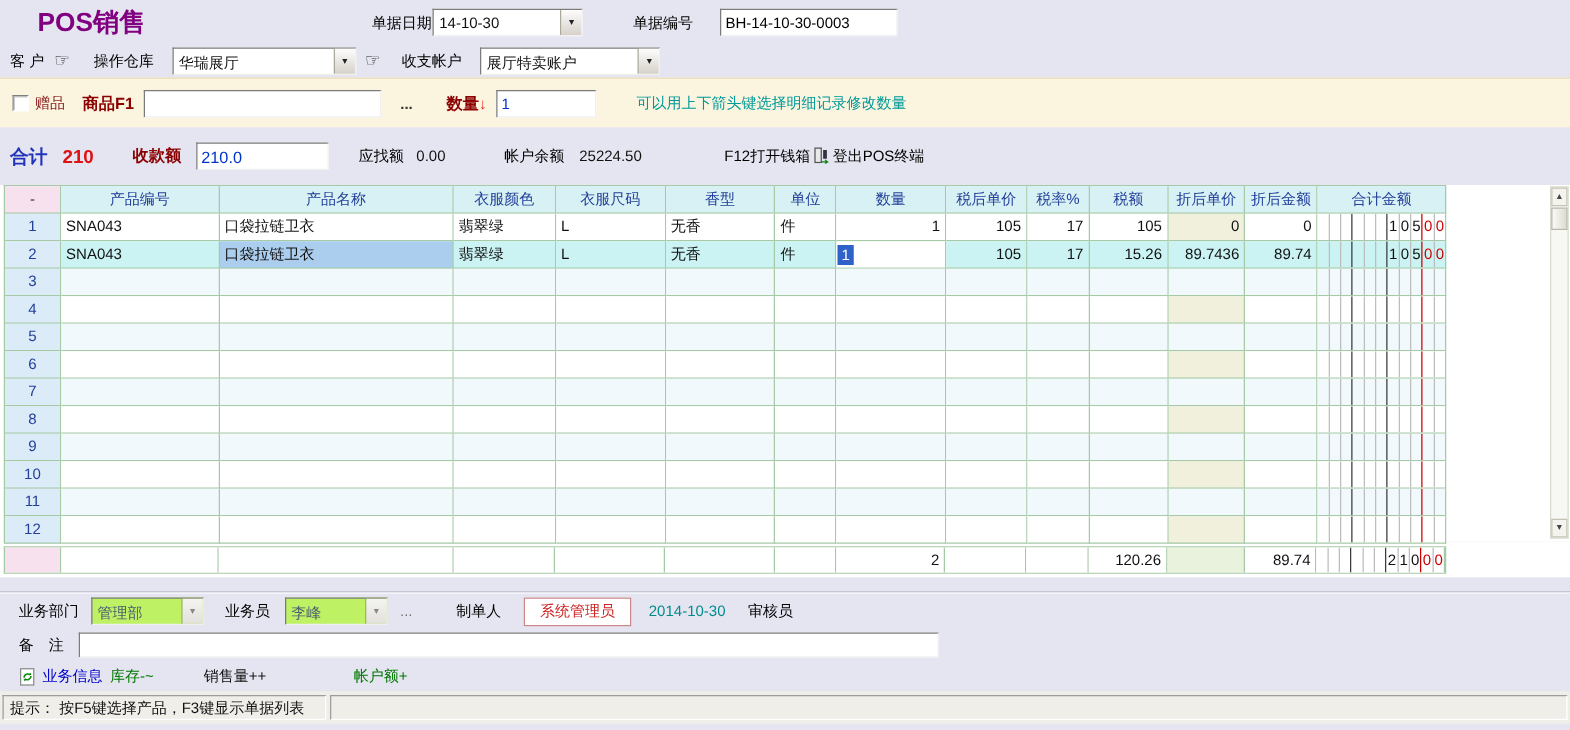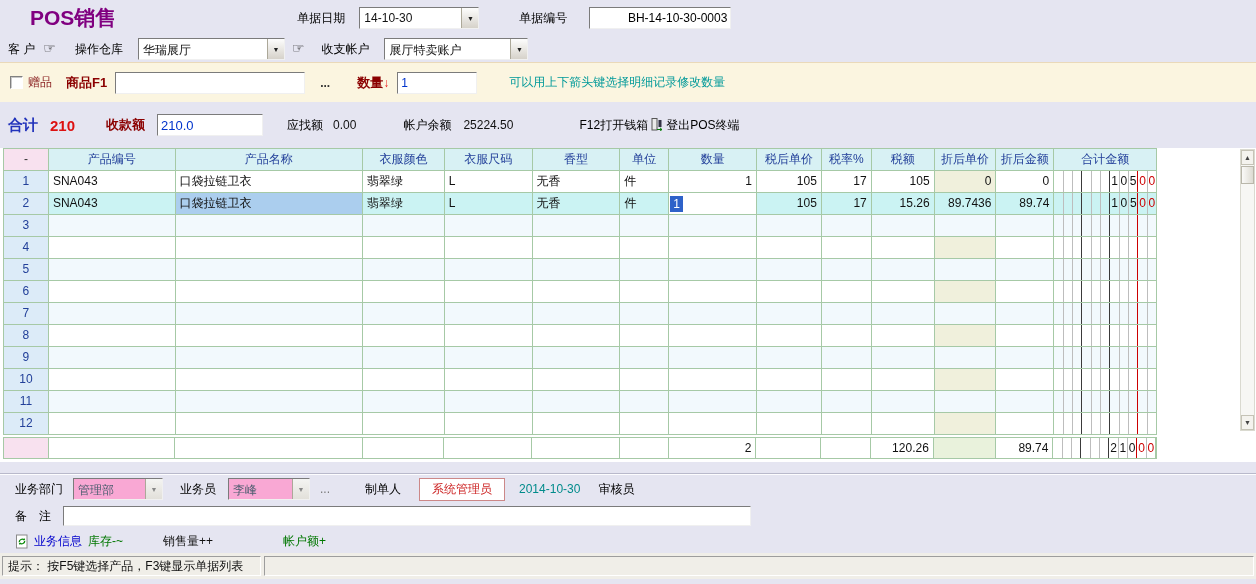--- a/index.html
+++ b/index.html
@@ -18,21 +18,21 @@
 .app{width:1256px;height:584px;background:var(--window-lavender);overflow:hidden;position:relative;}
 .row{display:flex;align-items:center;white-space:nowrap;}
 .r1{height:36px;}
 .r2{height:26px;}
 .title{font-size:21px;font-weight:bold;color:var(--title-purple);margin-left:30px;}
 .lbl{color:#000;}
 .textbox{border:1px solid #7b7b7b;border-right-color:#f0f0f0;border-bottom-color:#f0f0f0;background:#fff;height:22px;font:inherit;padding:0 3px;color:#000;}
 .combo{display:inline-flex;height:22px;border:1px solid #7b7b7b;border-right-color:#f0f0f0;border-bottom-color:#f0f0f0;background:#fff;align-items:stretch;}
 .combo .cfield{flex:1;padding:3px 4px 0 4px;overflow:hidden;}
 .combo .cbtn{width:17px;background:linear-gradient(#FDFDFD,#D6D2CA);border-left:1px solid #ACA899;display:flex;align-items:center;justify-content:center;font-size:7px;color:#222;}
-.combo.disabled{background:#f9a8d4;}
+.combo.disabled{background:#bef264;}
 .combo.disabled .cfield{color:#4d5e70;}
 .combo.disabled .cbtn{color:#888;background:linear-gradient(#F4F4F2,#E2E0DA);}
 .hand{font-size:14px;color:#222;margin-top:-2px;}
 .entry{height:40px;background:var(--entry-cream);display:flex;align-items:center;white-space:nowrap;border-top:1px solid #EAD9B9;}
 .chk{width:13px;height:13px;background:#fff;border:1px solid #808080;border-right-color:#fff;border-bottom-color:#fff;box-shadow:inset 1px 1px 0 #c8c8c8;}
 .maroon{color:var(--label-maroon);font-weight:bold;}
 .redarrow{color:#EE2222;font-weight:bold;}
 .bluetext{color:var(--value-blue);}
 .hint{color:var(--hint-teal);}
 .summary{height:46px;background:var(--window-lavender);display:flex;align-items:center;white-space:nowrap;}
@@ -91,26 +91,26 @@
 .sb2{flex:1;margin-left:3px;}
 </style>
 </head>
 <body>
 
 <div class="app">
 
   <div class="row r1">
     <span class="title">POS销售</span>
     <span class="lbl" style="margin-left:181px">单据日期</span>
-    <span class="combo" style="width:120px;margin-left:14px">
+    <span class="combo" style="width:120px;margin-left:1px">
       <span class="cfield">14-10-30</span>
       <span class="cbtn">▼</span>
     </span>
     <span class="lbl" style="margin-left:40px">单据编号</span>
-    <input class="textbox" style="width: 142px; margin-left: 22px; text-align: right;" value="BH-14-10-30-0003">
+    <input class="textbox" style="width: 142px; margin-left: 22px;" value="BH-14-10-30-0003">
   </div>
 
   <div class="row r2">
     <span class="lbl" style="margin-left:8px">客 户</span>
     <span class="hand" style="margin-left:8px">☞</span>
     <span class="lbl" style="margin-left:19px">操作仓库</span>
     <span class="combo" style="width:147px;margin-left:15px">
       <span class="cfield">华瑞展厅</span>
       <span class="cbtn">▼</span>
     </span>

